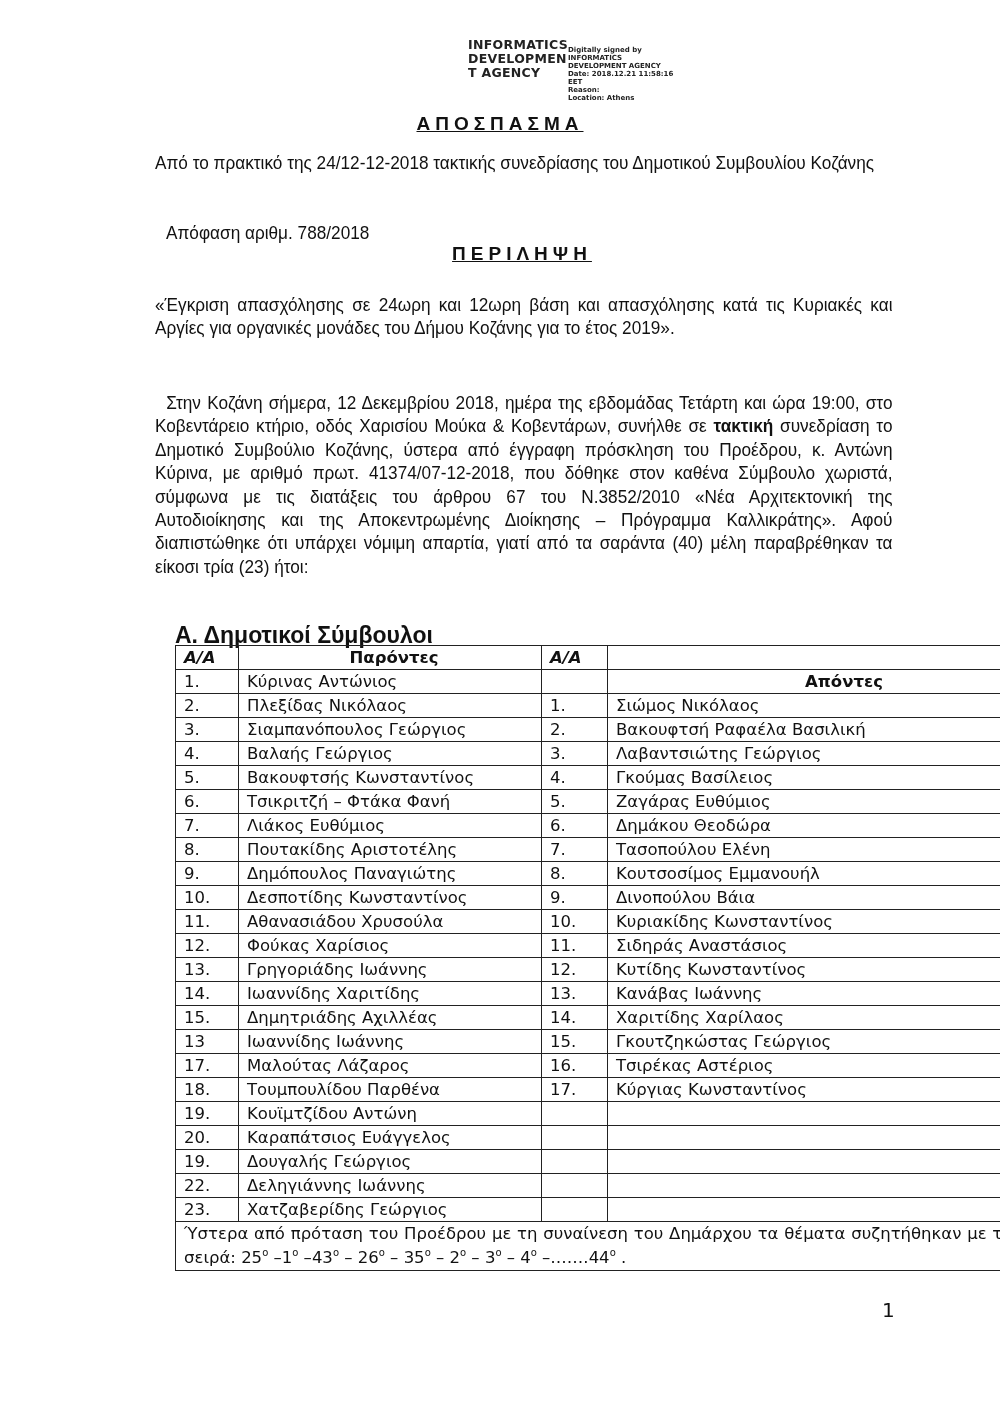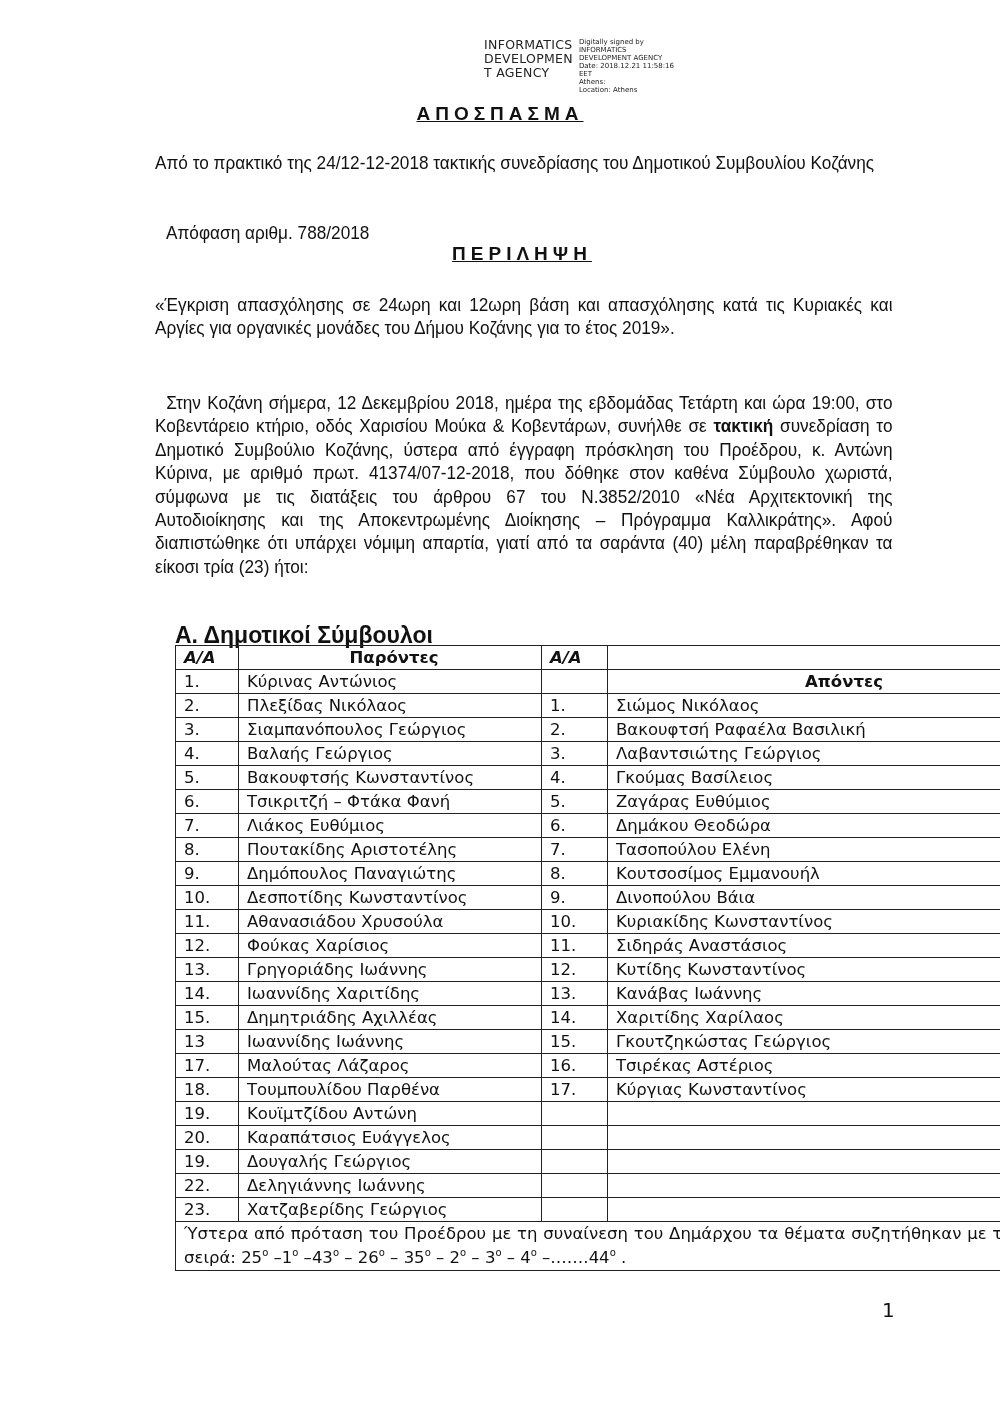--- a/index.html
+++ b/index.html
@@ -1,19 +1,19 @@
 <!DOCTYPE html>
 <html><head>
 <meta charset="utf-8">
 <style>
   html, body { margin:0; padding:0; background:#ffffff; }
   body { width:1000px; height:1413px; position:relative; font-family:"Liberation Sans", sans-serif; color:#111; overflow:hidden; }
-  .sig { position:absolute; left:484px; top:38px; display:flex; gap:6px; }
+  .sig { position:absolute; left:468px; top:38px; display:flex; gap:0;font-weight:bold; }
   .sig-org { font-family:"DejaVu Sans", sans-serif; font-size:12.5px; line-height:14px; letter-spacing:0.3px; color:#222; }
-  .sig-meta { font-family:"DejaVu Sans", sans-serif; font-size:7px; line-height:8px; color:#222; margin-top:0px; }
+  .sig-meta { font-family:"DejaVu Sans", sans-serif; font-size:7px; line-height:8px; color:#222; margin-top:8px; }
   .title { position:absolute; left:0; width:1000px; text-align:center; font-weight:bold; text-decoration:underline; font-size:19px; letter-spacing:5px; }
   .para { position:absolute; left:155px; width:738px; font-size:18.5px; line-height:23.4px; text-align:justify; font-family:"Liberation Sans", sans-serif; transform:scaleX(0.93); transform-origin:left top; width:793px; }
   .section-title { position:absolute; left:175px; top:622px; font-size:23px; font-weight:bold; }
   table.council { position:absolute; left:175px; top:645px; width:898px; border-collapse:collapse; font-family:"DejaVu Sans", sans-serif; font-size:16.5px; }
   table.council td { border:1px solid #222; height:23px; padding:0 0 0 8px; line-height:22px; white-space:nowrap; overflow:hidden; }
   table.council td.c1 { width:54px; }
   table.council td.c2 { width:294px; }
   table.council td.c3 { width:57px; }
   table.council td.c4 { }
   td.hdr { font-weight:bold; }
@@ -31,26 +31,26 @@
     <div>INFORMATICS</div>
     <div>DEVELOPMEN</div>
     <div>T AGENCY</div>
   </div>
   <div class="sig-meta">
     <div>Digitally signed by</div>
     <div>INFORMATICS</div>
     <div>DEVELOPMENT AGENCY</div>
     <div>Date: 2018.12.21 11:58:16</div>
     <div>EET</div>
-    <div>Athens:</div>
+    <div>Reason:</div>
     <div>Location: Athens</div>
   </div>
 </div>
 
-<div class="title" style="top:103px;">ΑΠΟΣΠΑΣΜΑ</div>
+<div class="title" style="top:113px;">ΑΠΟΣΠΑΣΜΑ</div>
 
 <div class="para" style="top:151px;">Από το πρακτικό της 24/12-12-2018 τακτικής συνεδρίασης του Δημοτικού Συμβουλίου Κοζάνης</div>
 
 <div class="para" style="top:221px; left:166px;">Απόφαση αριθμ. 788/2018</div>
 
 <div class="title" style="top:243px; left:22px;">ΠΕΡΙΛΗΨΗ</div>
 
 <div class="para" style="top:293px;">«Έγκριση απασχόλησης σε 24ωρη και 12ωρη βάση και απασχόλησης κατά τις Κυριακές και Αργίες για οργανικές μονάδες του Δήμου Κοζάνης για το έτος 2019».</div>
 
 <div class="para" style="top:391px; text-indent:12px;"><span>Στην Κοζάνη σήμερα, 12 Δεκεμβρίου 2018, ημέρα της εβδομάδας Τετάρτη και ώρα 19:00, στο Κοβεντάρειο κτήριο, οδός Χαρισίου Μούκα &amp; Κοβεντάρων, συνήλθε σε </span><b>τακτική</b><span> συνεδρίαση το Δημοτικό Συμβούλιο Κοζάνης, ύστερα από έγγραφη πρόσκληση του Προέδρου, κ. Αντώνη Κύρινα, με αριθμό πρωτ. 41374/07-12-2018, που δόθηκε στον καθένα Σύμβουλο χωριστά, σύμφωνα με τις διατάξεις του άρθρου 67 του Ν.3852/2010 «Νέα Αρχιτεκτονική της Αυτοδιοίκησης και της Αποκεντρωμένης Διοίκησης – Πρόγραμμα Καλλικράτης». Αφού διαπιστώθηκε ότι υπάρχει νόμιμη απαρτία, γιατί από τα σαράντα (40) μέλη παραβρέθηκαν τα είκοσι τρία (23) ήτοι:</span></div>

